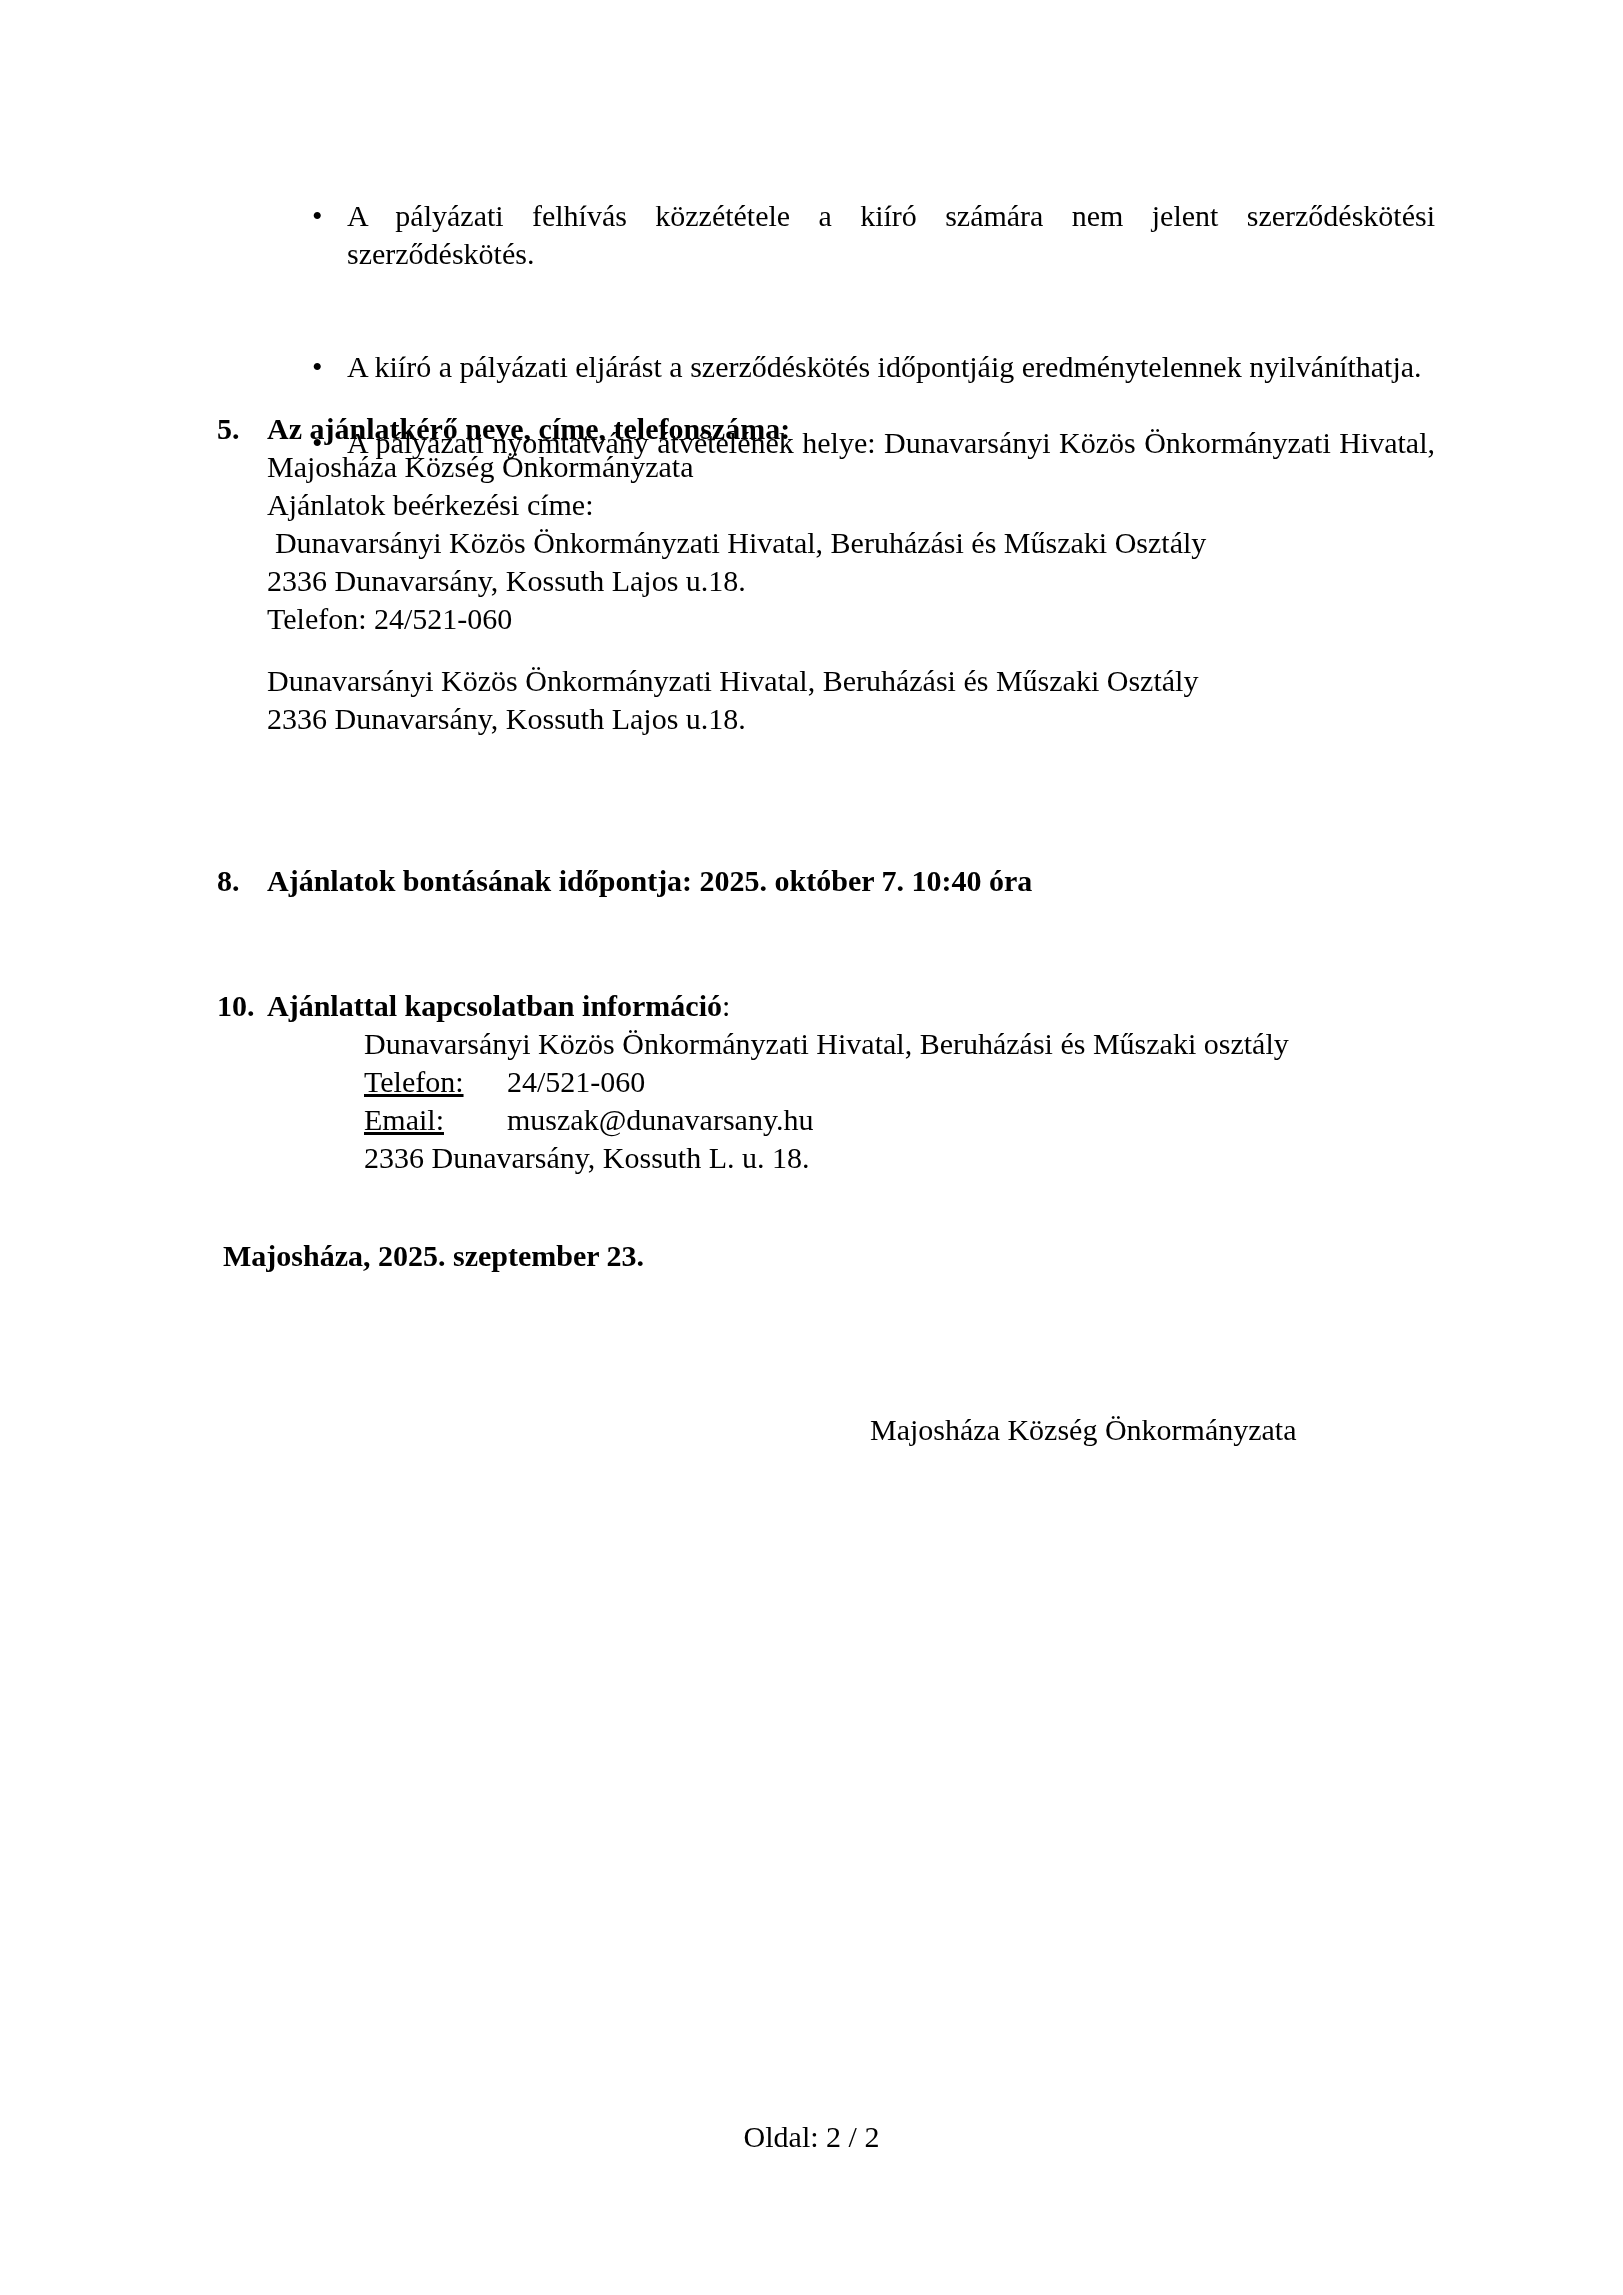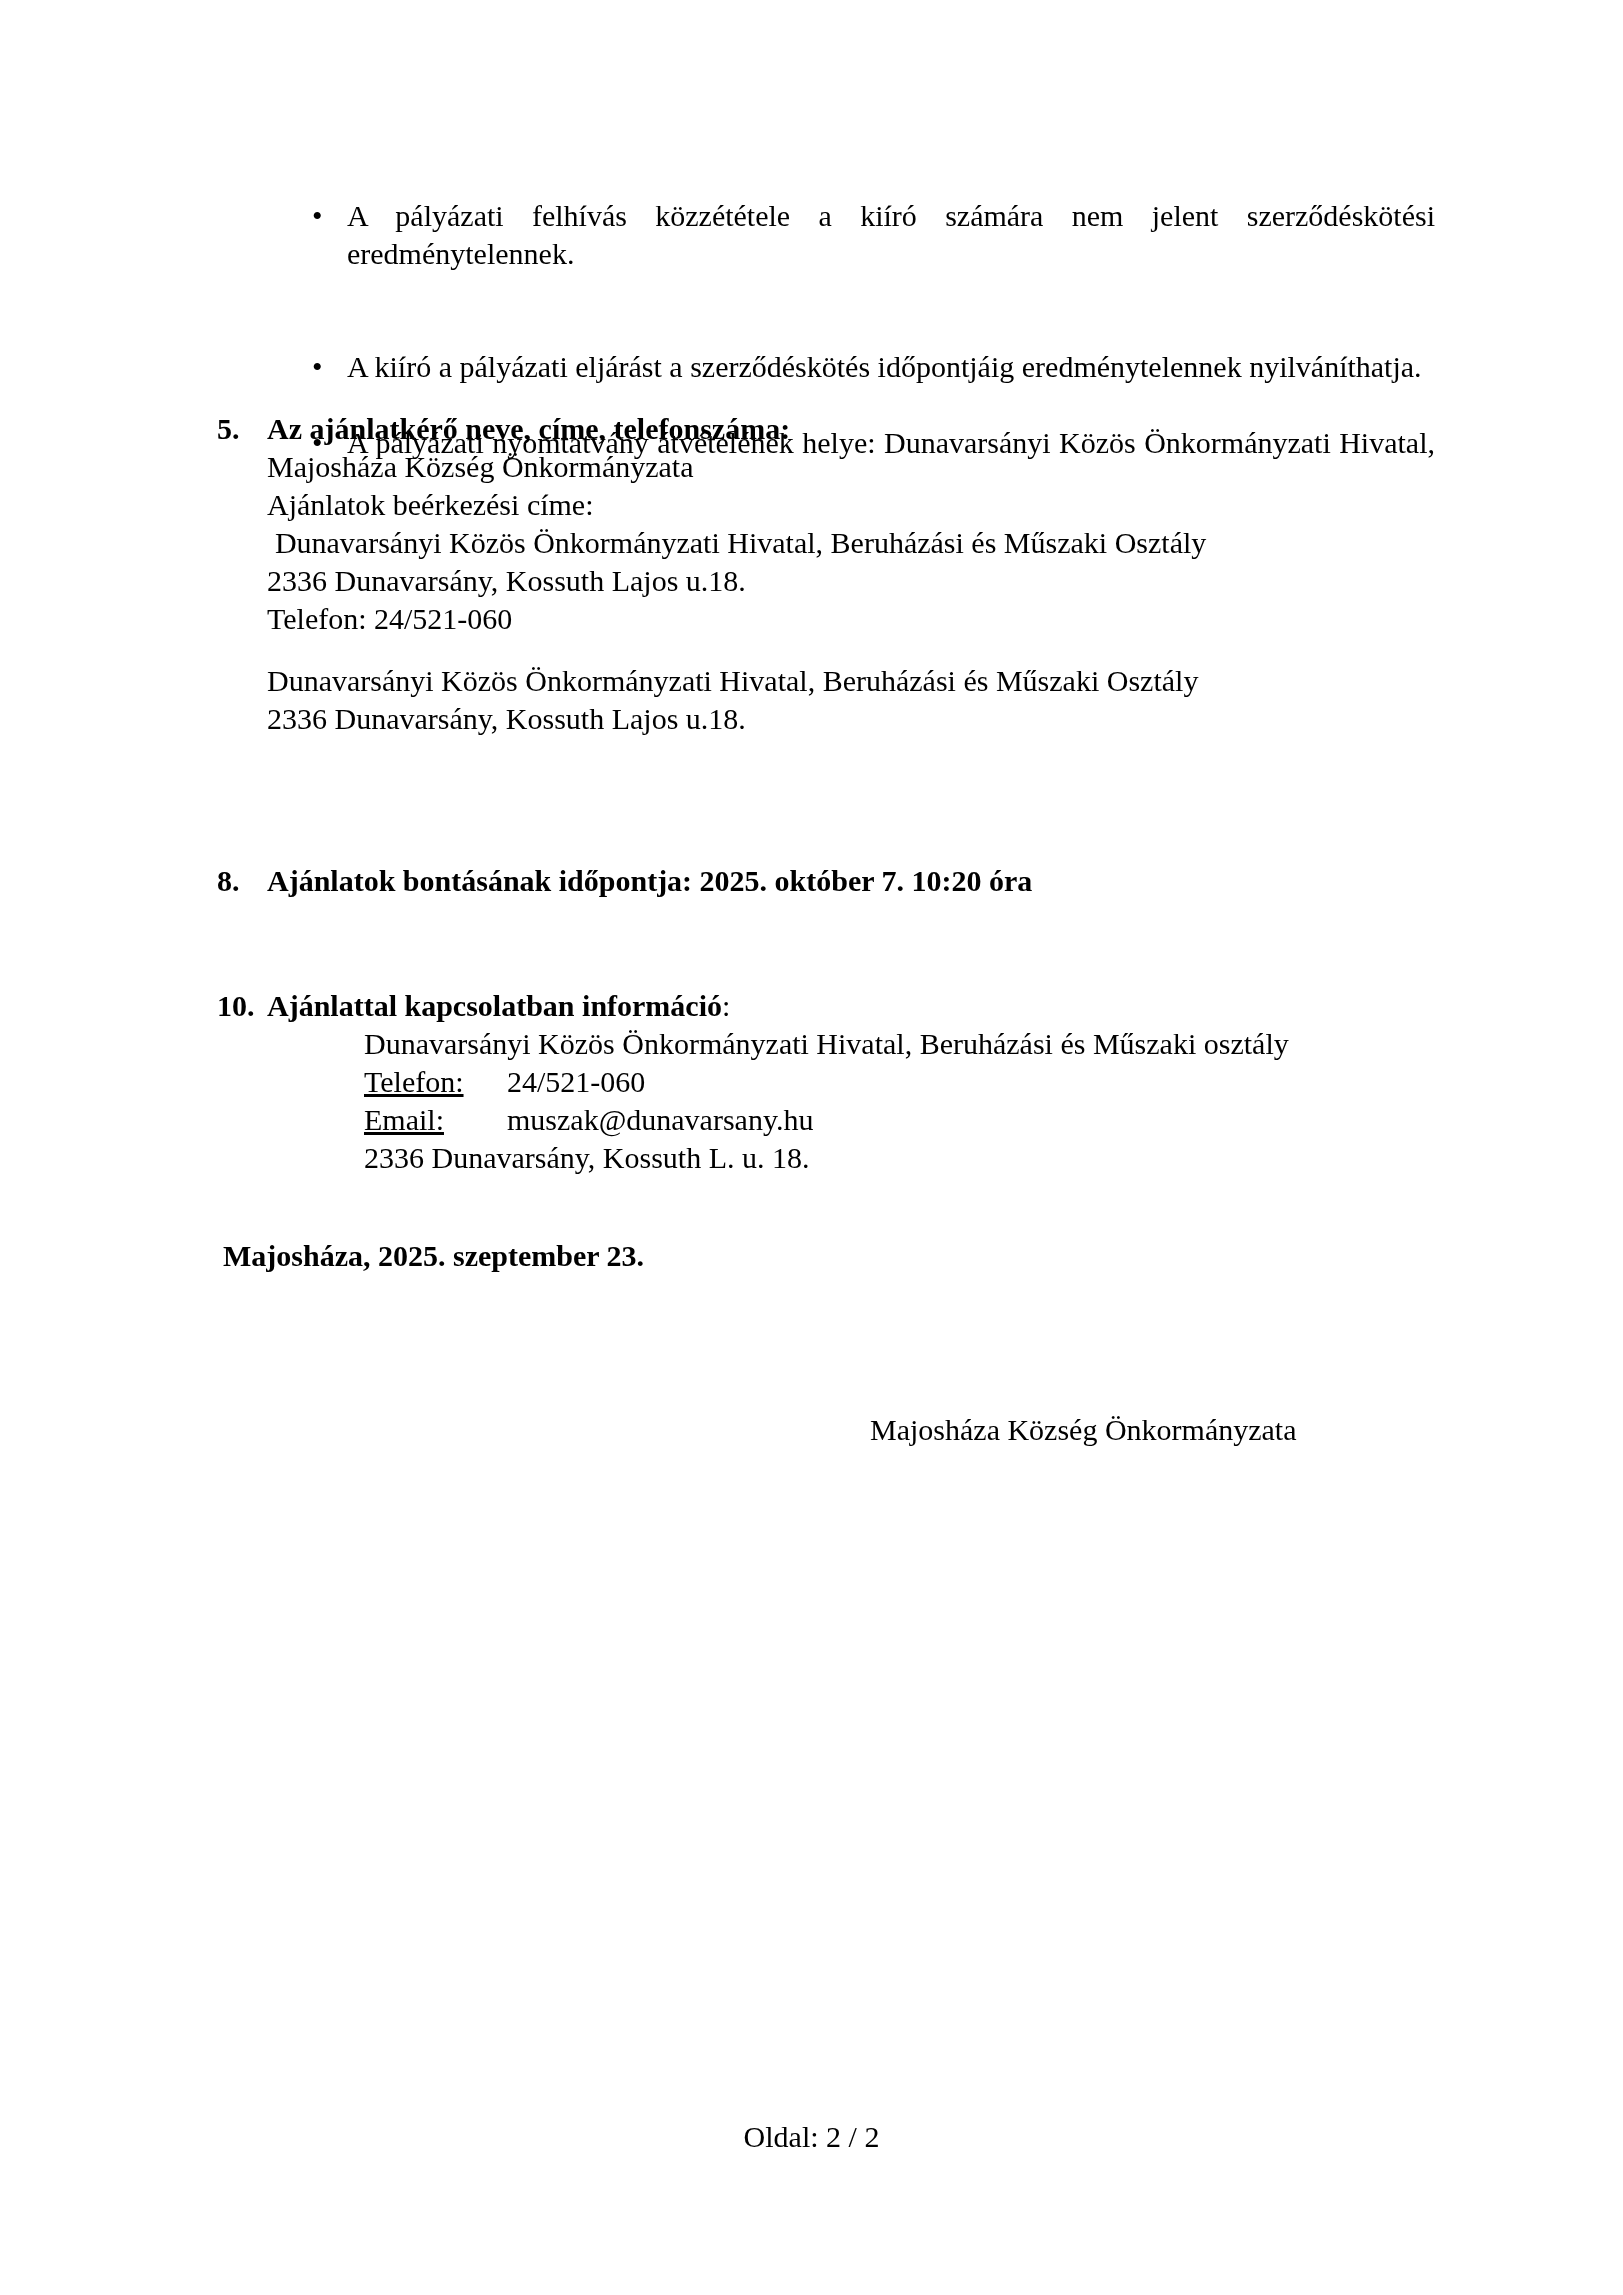--- a/index.html
+++ b/index.html
@@ -36,21 +36,21 @@
   .footer{left:0;width:1623px;text-align:center;}
 </style>
 </head>
 <body>
 
 <div class="page">
 
   <div class="block bullets b-item" style="top:197px">
     <span class="bullet-glyph">•</span>
     <div class="line stretch">A pályázati felhívás közzététele a kiíró számára nem jelent szerződéskötési</div>
-    <div class="line">eredménytelennek.</div>
+    <div class="line">szerződéskötés.</div>
   </div>
 
   <div class="block bullets b-item" style="top:272px">
     <span class="bullet-glyph">•</span>
     <div class="line">A kiíró a pályázati eljárást a szerződéskötés időpontjáig eredménytelennek nyilváníthatja.</div>
   </div>
 
   <div class="block bullets b-item" style="top:310px">
     <span class="bullet-glyph">•</span>
     <div class="line stretch">A pályázati nyomtatvány átvételének helye: Dunavarsányi Közös Önkormányzati Hivatal,</div>
@@ -68,21 +68,21 @@
   </div>
 
   <div class="block section" style="top:662px">
     <div class="line sub">Dunavarsányi Közös Önkormányzati Hivatal, Beruházási és Műszaki Osztály</div>
     <div class="line sub">2336 Dunavarsány, Kossuth Lajos u.18.</div>
   </div>
 
 
   <div class="block section" style="top:862px">
     <div class="line">
-      <span class="num">8.</span><span class="bold">Ajánlatok bontásának időpontja: 2025. október 7. 10:20 óra</span>
+      <span class="num">8.</span><span class="bold">Ajánlatok bontásának időpontja: 2025. október 7. 10:40 óra</span>
     </div>
   </div>
 
 
   <div class="block section" style="top:987px">
     <div class="line">
       <span class="num">10.</span><span class="bold">Ajánlattal kapcsolatban információ</span><span>:</span>
     </div>
     <div class="line sub10">Dunavarsányi Közös Önkormányzati Hivatal, Beruházási és Műszaki osztály</div>
     <div class="line sub10">

